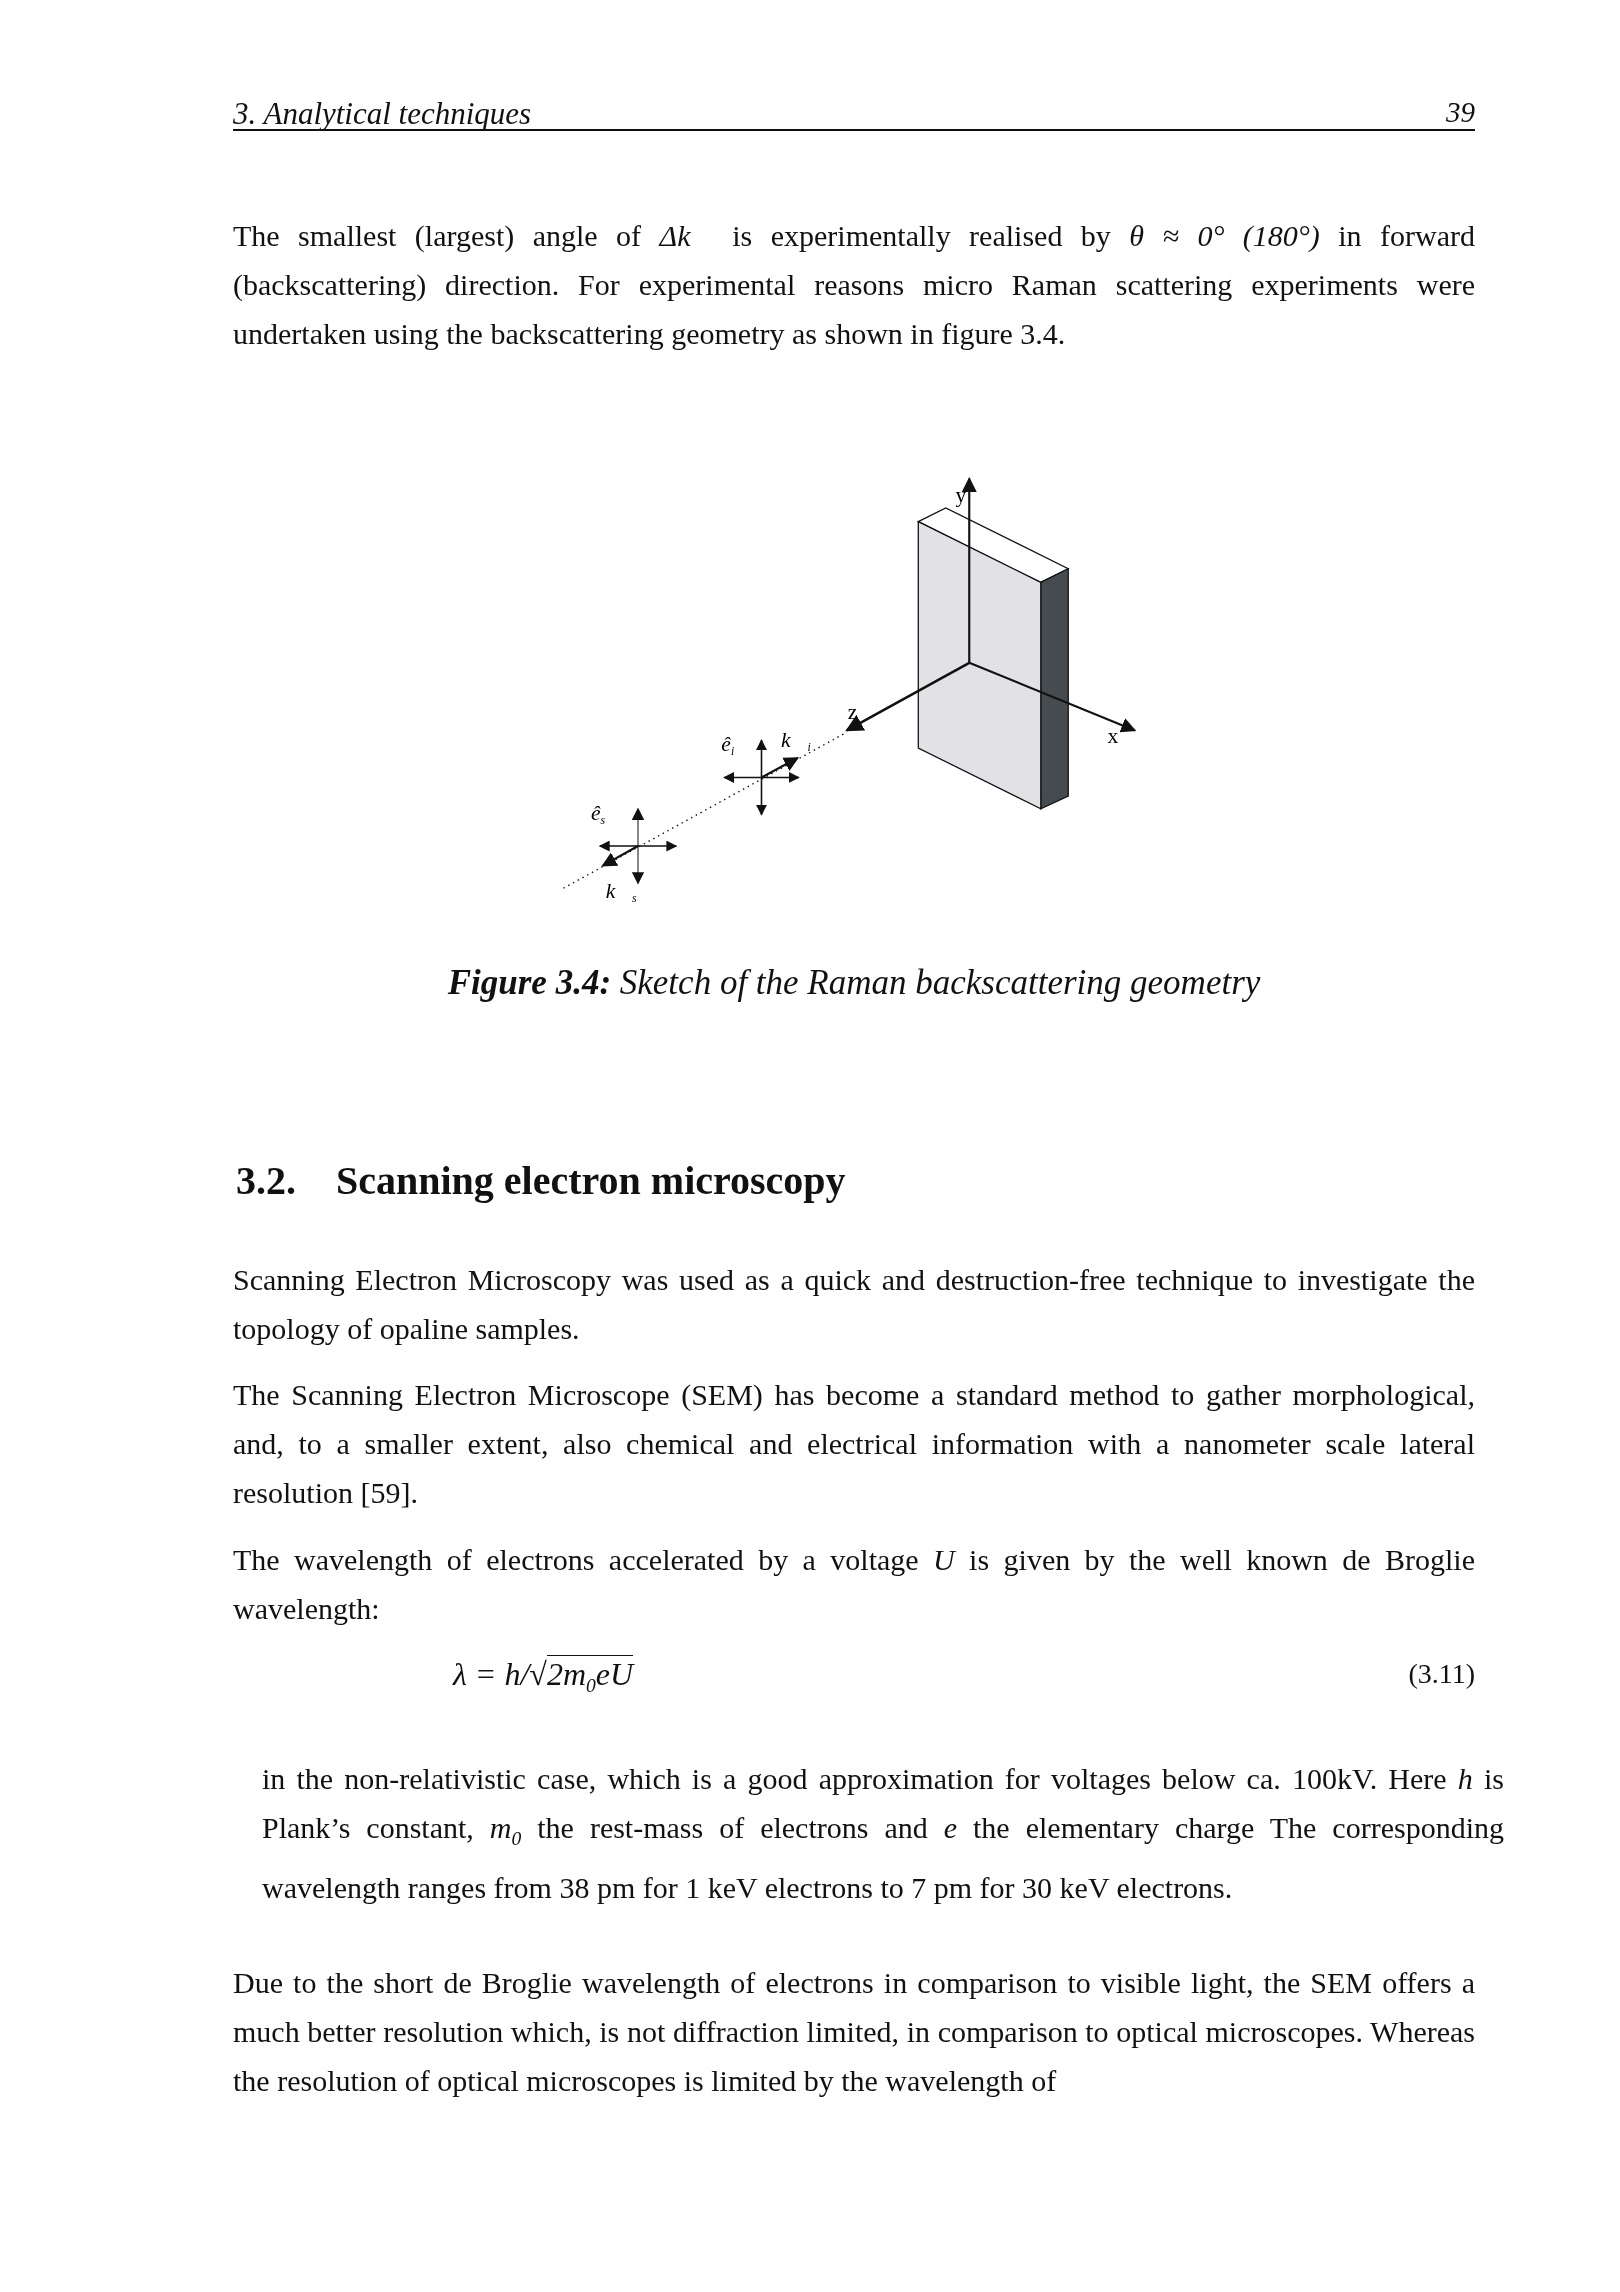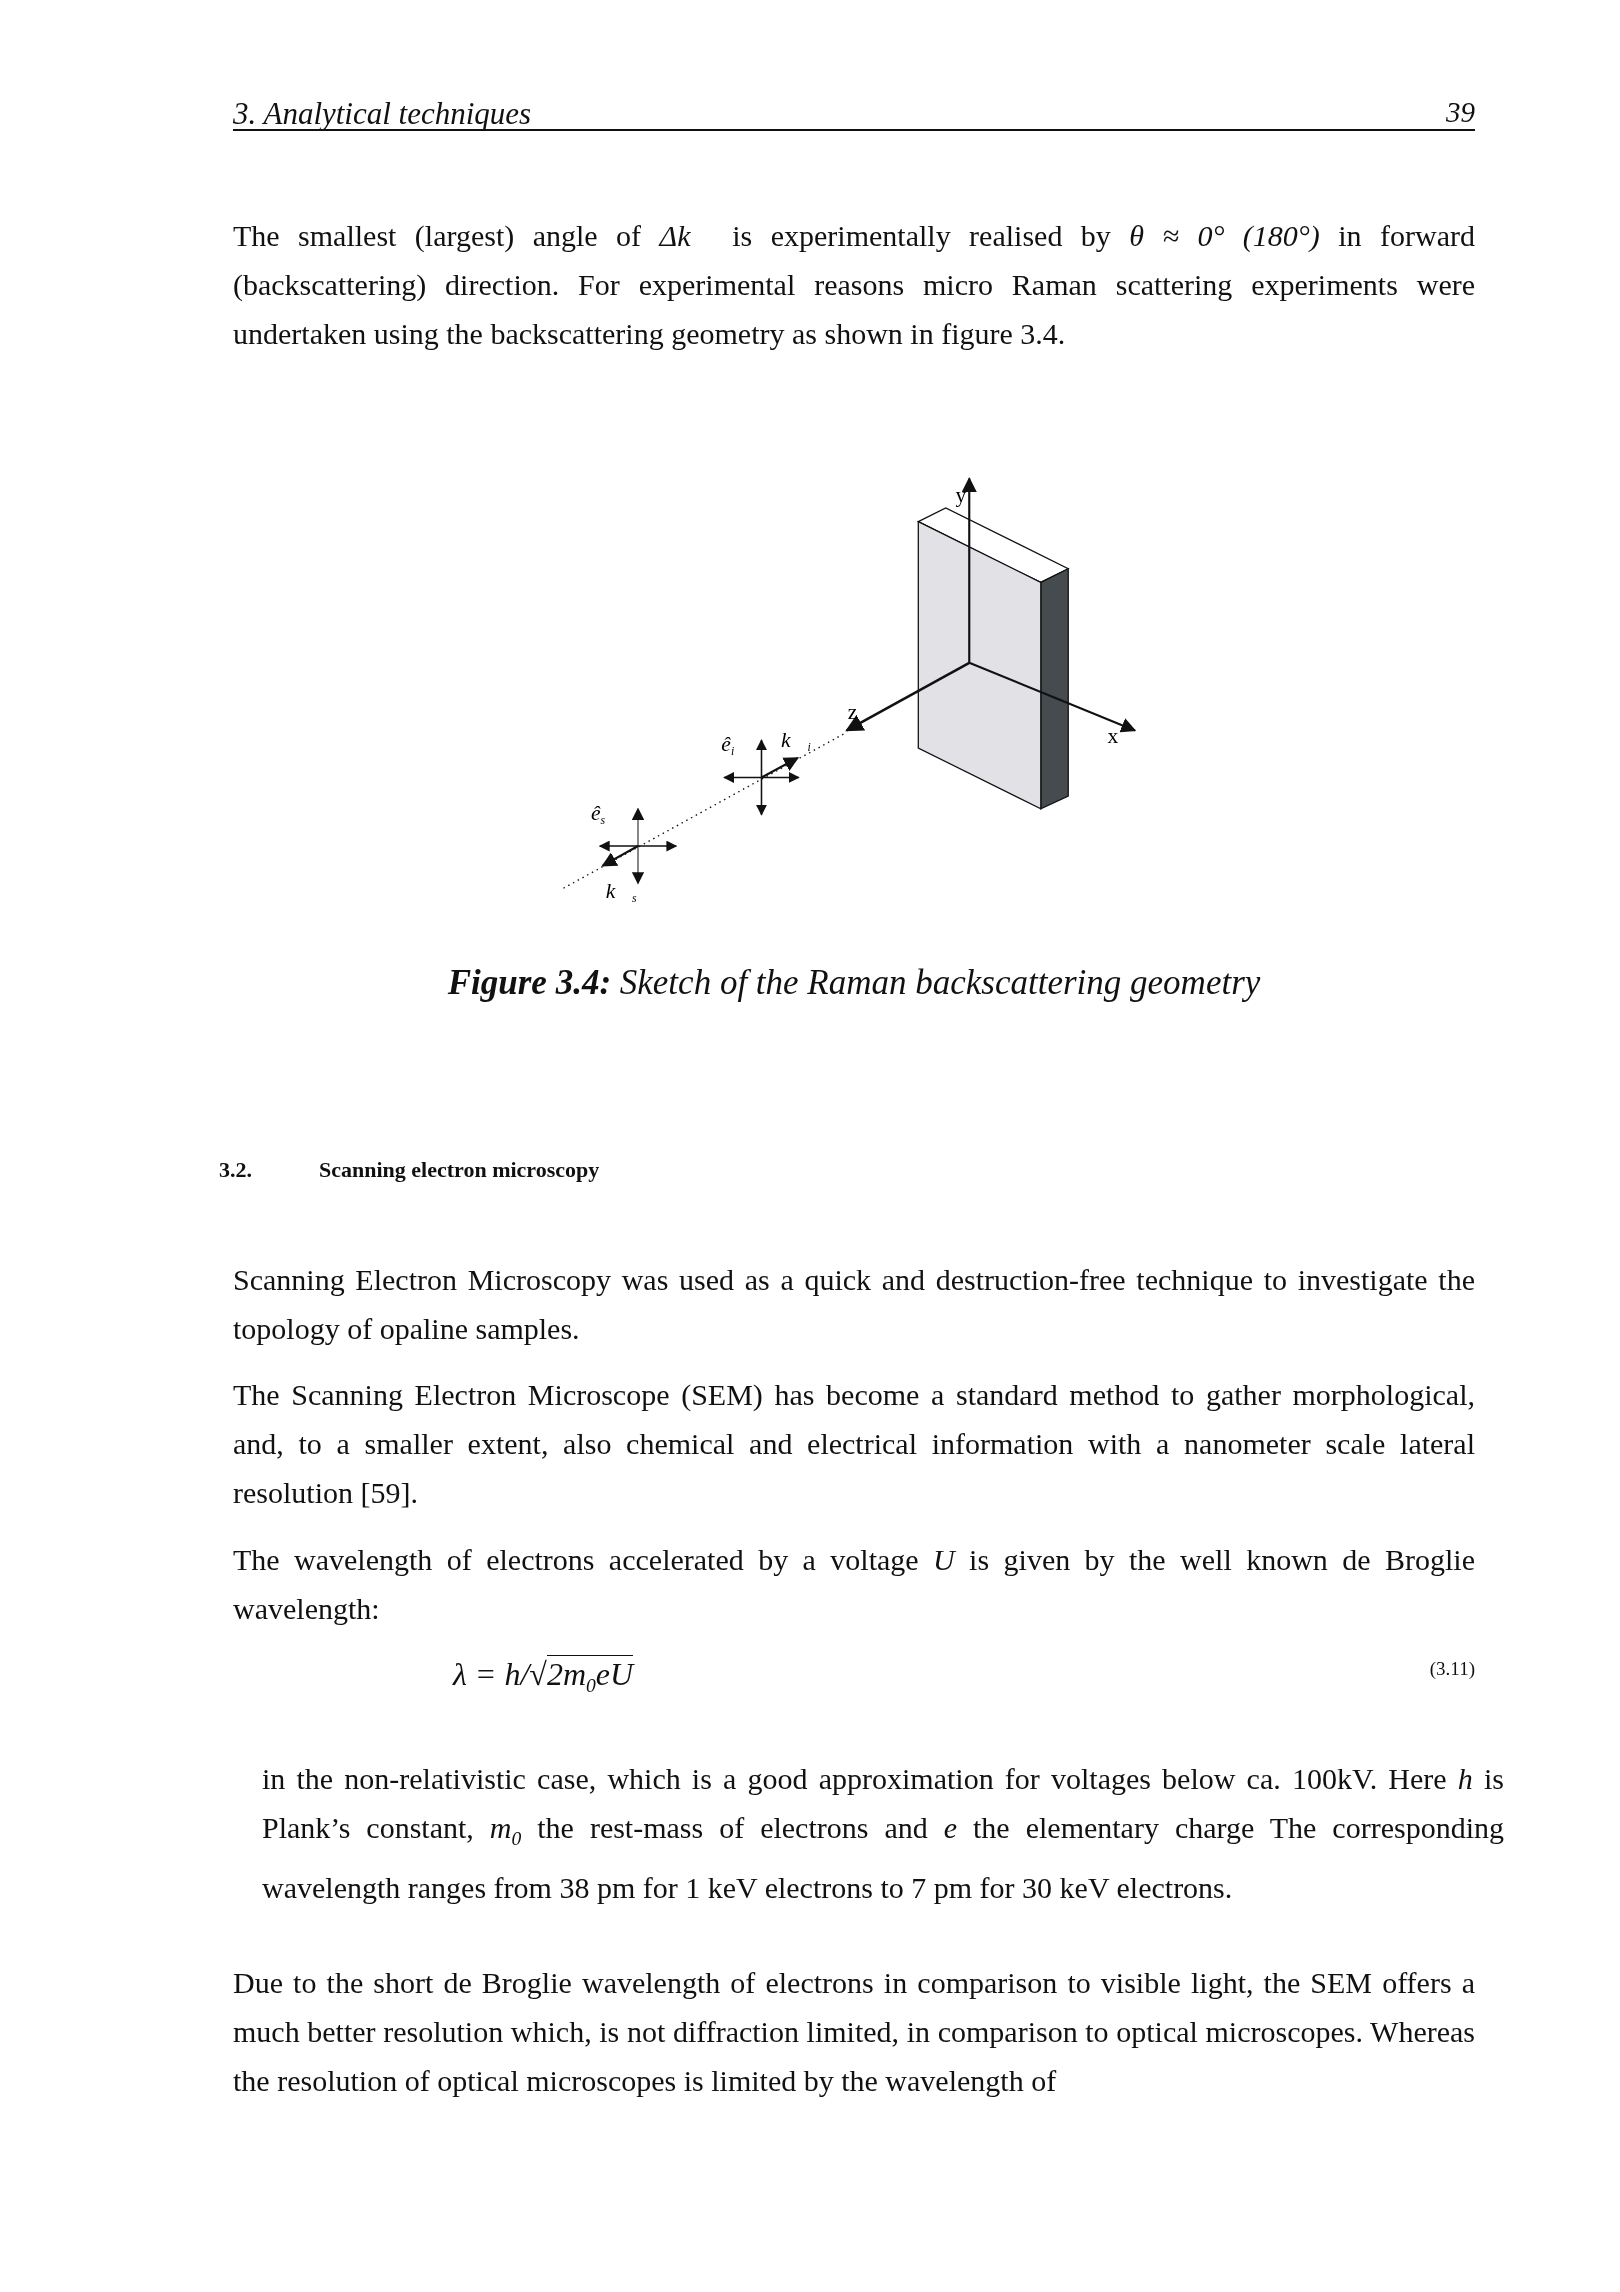--- a/index.html
+++ b/index.html
@@ -6,24 +6,24 @@
   body { width: 1620px; height: 2293px; position: relative; overflow: hidden;
          font-family: "Liberation Serif", "DejaVu Serif", serif; color: #111; }
   .abs { position: absolute; }
   .header { left: 233px; top: 96px; width: 1242px; height: 33px; border-bottom: 2px solid #111; }
   .header-left { position: absolute; left: 0; top: 0; font-style: italic; font-size: 31px; }
   .header-right { position: absolute; right: 0; top: 0; font-style: italic; font-size: 29px; text-align: center; }
   .para { left: 233px; width: 1242px; font-size: 30px; line-height: 49px; text-align: justify; text-align-last: left; }
   .para i { font-style: italic; }
   .caption { left: 233px; width: 1242px; top: 963px; text-align: center; font-size: 35px; font-style: italic; }
   .caption b { font-weight: bold; }
-  .section { left: 219px; top: 1157px; font-size: 22px; font-weight: bold; }
+  .section { left: 236px; top: 1157px; font-size: 40px; font-weight: bold; }
   .section .num { display: inline-block; width: 100px; }
   .equation { left: 453px; top: 1656px; font-size: 32px; font-style: italic; }
-  .eqnum { right: 145px; top: 1658px; font-size: 19px; text-align: center; }
+  .eqnum { right: 145px; top: 1658px; font-size: 28px; text-align: center; }
   svg text { font-family: "Liberation Serif", "DejaVu Serif", serif; }
 </style>
 </head>
 <body>
 
 <div class="abs header">
   <span class="header-left">3. Analytical techniques</span>
   <span class="header-right">39</span>
 </div>
 

